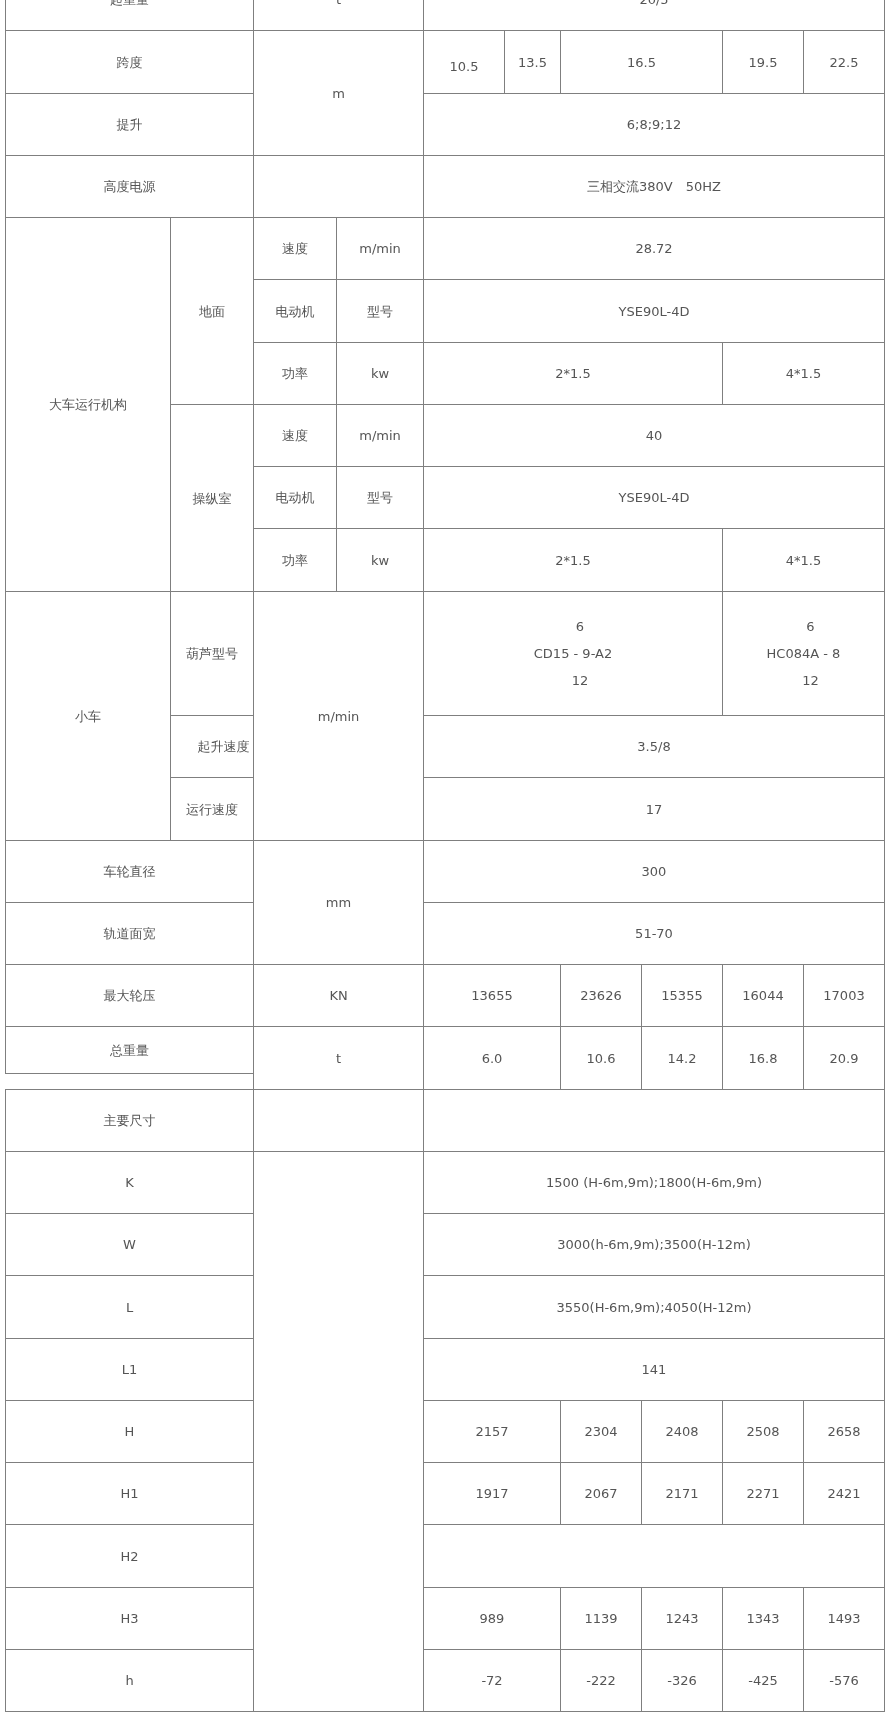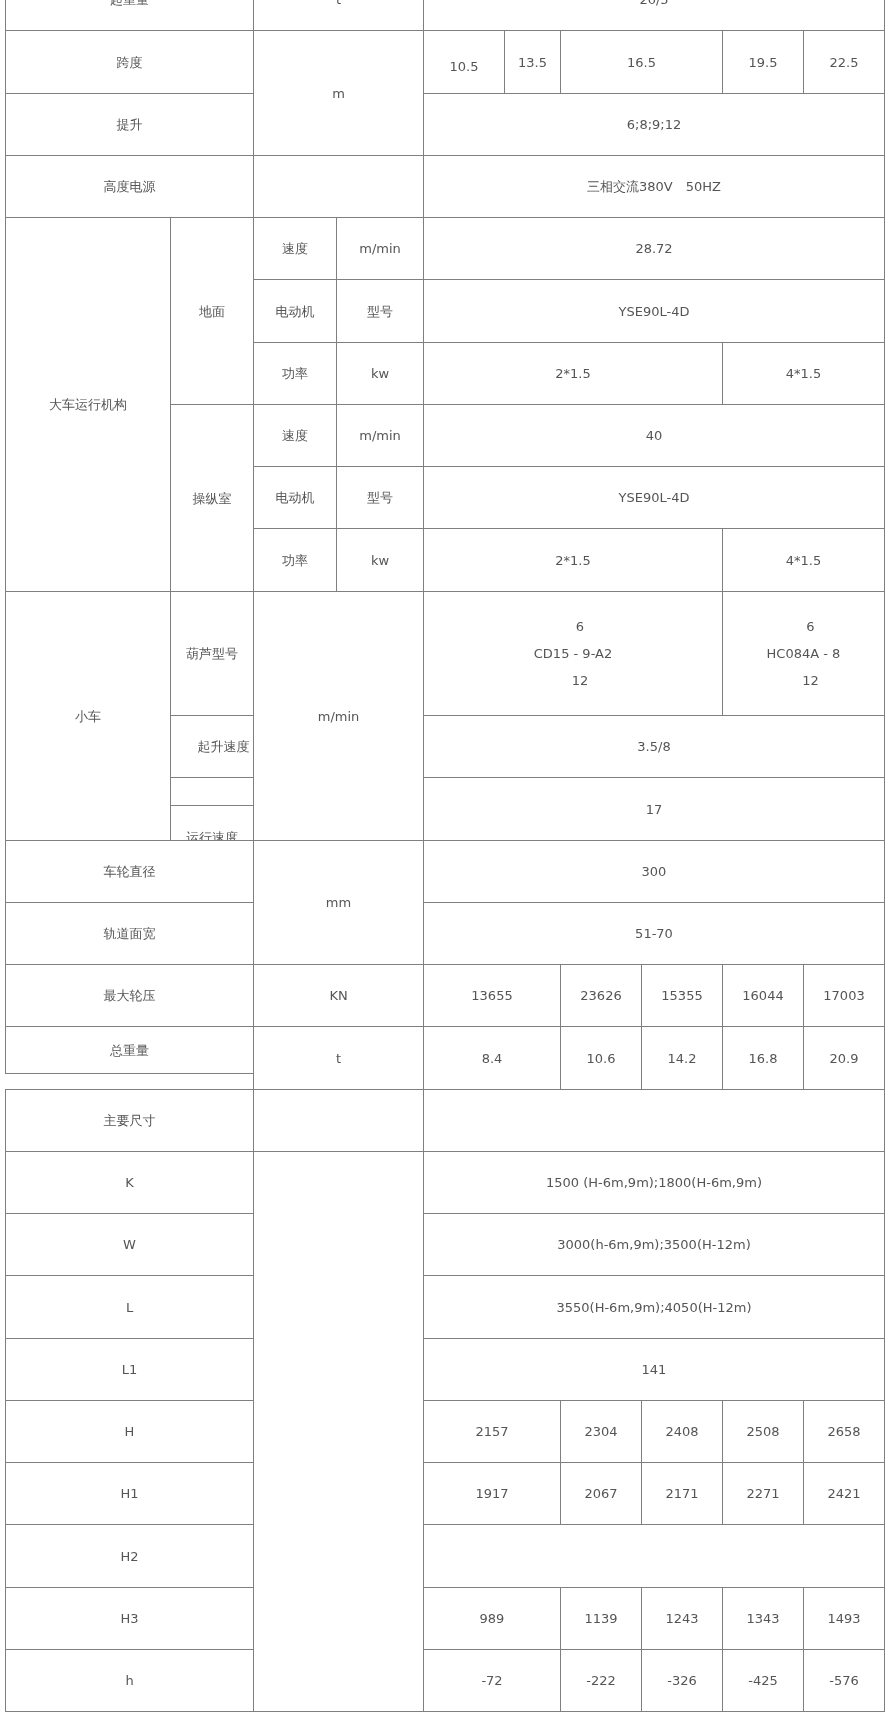--- a/index.html
+++ b/index.html
@@ -66,37 +66,37 @@
       <span>CD15 - 9-A2</span>
       <span class="indent">12</span>
     </div>
     <div class="cell multi" style="left: 722px; width: 163px; top: 591px; height: 125px;">
       <span class="indent">6</span>
       <span>HC084A - 8</span>
       <span class="indent">12</span>
     </div>
     <div class="cell" style="left: 170px; width: 84px; top: 715px; height: 63px; padding-left: 23px;">起升速度</div>
     <div class="cell" style="left: 423px; width: 462px; top: 715px; height: 63px;">3.5/8</div>
-    <div class="cell" style="left: 170px; width: 84px; top: 777px; height: 64px; margin-top: 28px;">运行速度</div>
+    <div class="cell" style="left: 170px; width: 84px; top: 777px; height: 64px;">运行速度</div>
     <div class="cell" style="left: 423px; width: 462px; top: 777px; height: 64px;">17</div>
     <div class="cell" style="left: 5px; width: 249px; top: 840px; height: 63px;">车轮直径</div>
     <div class="cell" style="left: 253px; width: 171px; top: 840px; height: 125px;">mm</div>
     <div class="cell" style="left: 423px; width: 462px; top: 840px; height: 63px;">300</div>
     <div class="cell" style="left: 5px; width: 249px; top: 902px; height: 63px;">轨道面宽</div>
     <div class="cell" style="left: 423px; width: 462px; top: 902px; height: 63px;">51-70</div>
     <div class="cell" style="left: 5px; width: 249px; top: 964px; height: 63px;">最大轮压</div>
     <div class="cell" style="left: 253px; width: 171px; top: 964px; height: 63px;">KN</div>
     <div class="cell" style="left: 423px; width: 138px; top: 964px; height: 63px;">13655</div>
     <div class="cell" style="left: 560px; width: 82px; top: 964px; height: 63px;">23626</div>
     <div class="cell" style="left: 641px; width: 82px; top: 964px; height: 63px;">15355</div>
     <div class="cell" style="left: 722px; width: 82px; top: 964px; height: 63px;">16044</div>
     <div class="cell" style="left: 803px; width: 82px; top: 964px; height: 63px;">17003</div>
     <div class="cell" style="left: 5px; width: 249px; top: 1026px; height: 48px;">总重量</div>
     <div class="cell" style="left: 253px; width: 171px; top: 1026px; height: 64px;">t</div>
-    <div class="cell" style="left: 423px; width: 138px; top: 1026px; height: 64px;">8.4</div>
+    <div class="cell" style="left: 423px; width: 138px; top: 1026px; height: 64px;">6.0</div>
     <div class="cell" style="left: 560px; width: 82px; top: 1026px; height: 64px;">10.6</div>
     <div class="cell" style="left: 641px; width: 82px; top: 1026px; height: 64px;">14.2</div>
     <div class="cell" style="left: 722px; width: 82px; top: 1026px; height: 64px;">16.8</div>
     <div class="cell" style="left: 803px; width: 82px; top: 1026px; height: 64px;">20.9</div>
     <div class="cell" style="left: 5px; width: 249px; top: 1089px; height: 63px;">主要尺寸</div>
     <div class="cell" style="left: 253px; width: 171px; top: 1089px; height: 63px;"></div>
     <div class="cell" style="left: 423px; width: 462px; top: 1089px; height: 63px;"></div>
     <div class="cell" style="left: 253px; width: 171px; top: 1151px; height: 561px;"></div>
     <div class="cell" style="left: 5px; width: 249px; top: 1151px; height: 63px;">K</div>
     <div class="cell" style="left: 423px; width: 462px; top: 1151px; height: 63px;">1500  (H-6m,9m);1800(H-6m,9m)</div>

